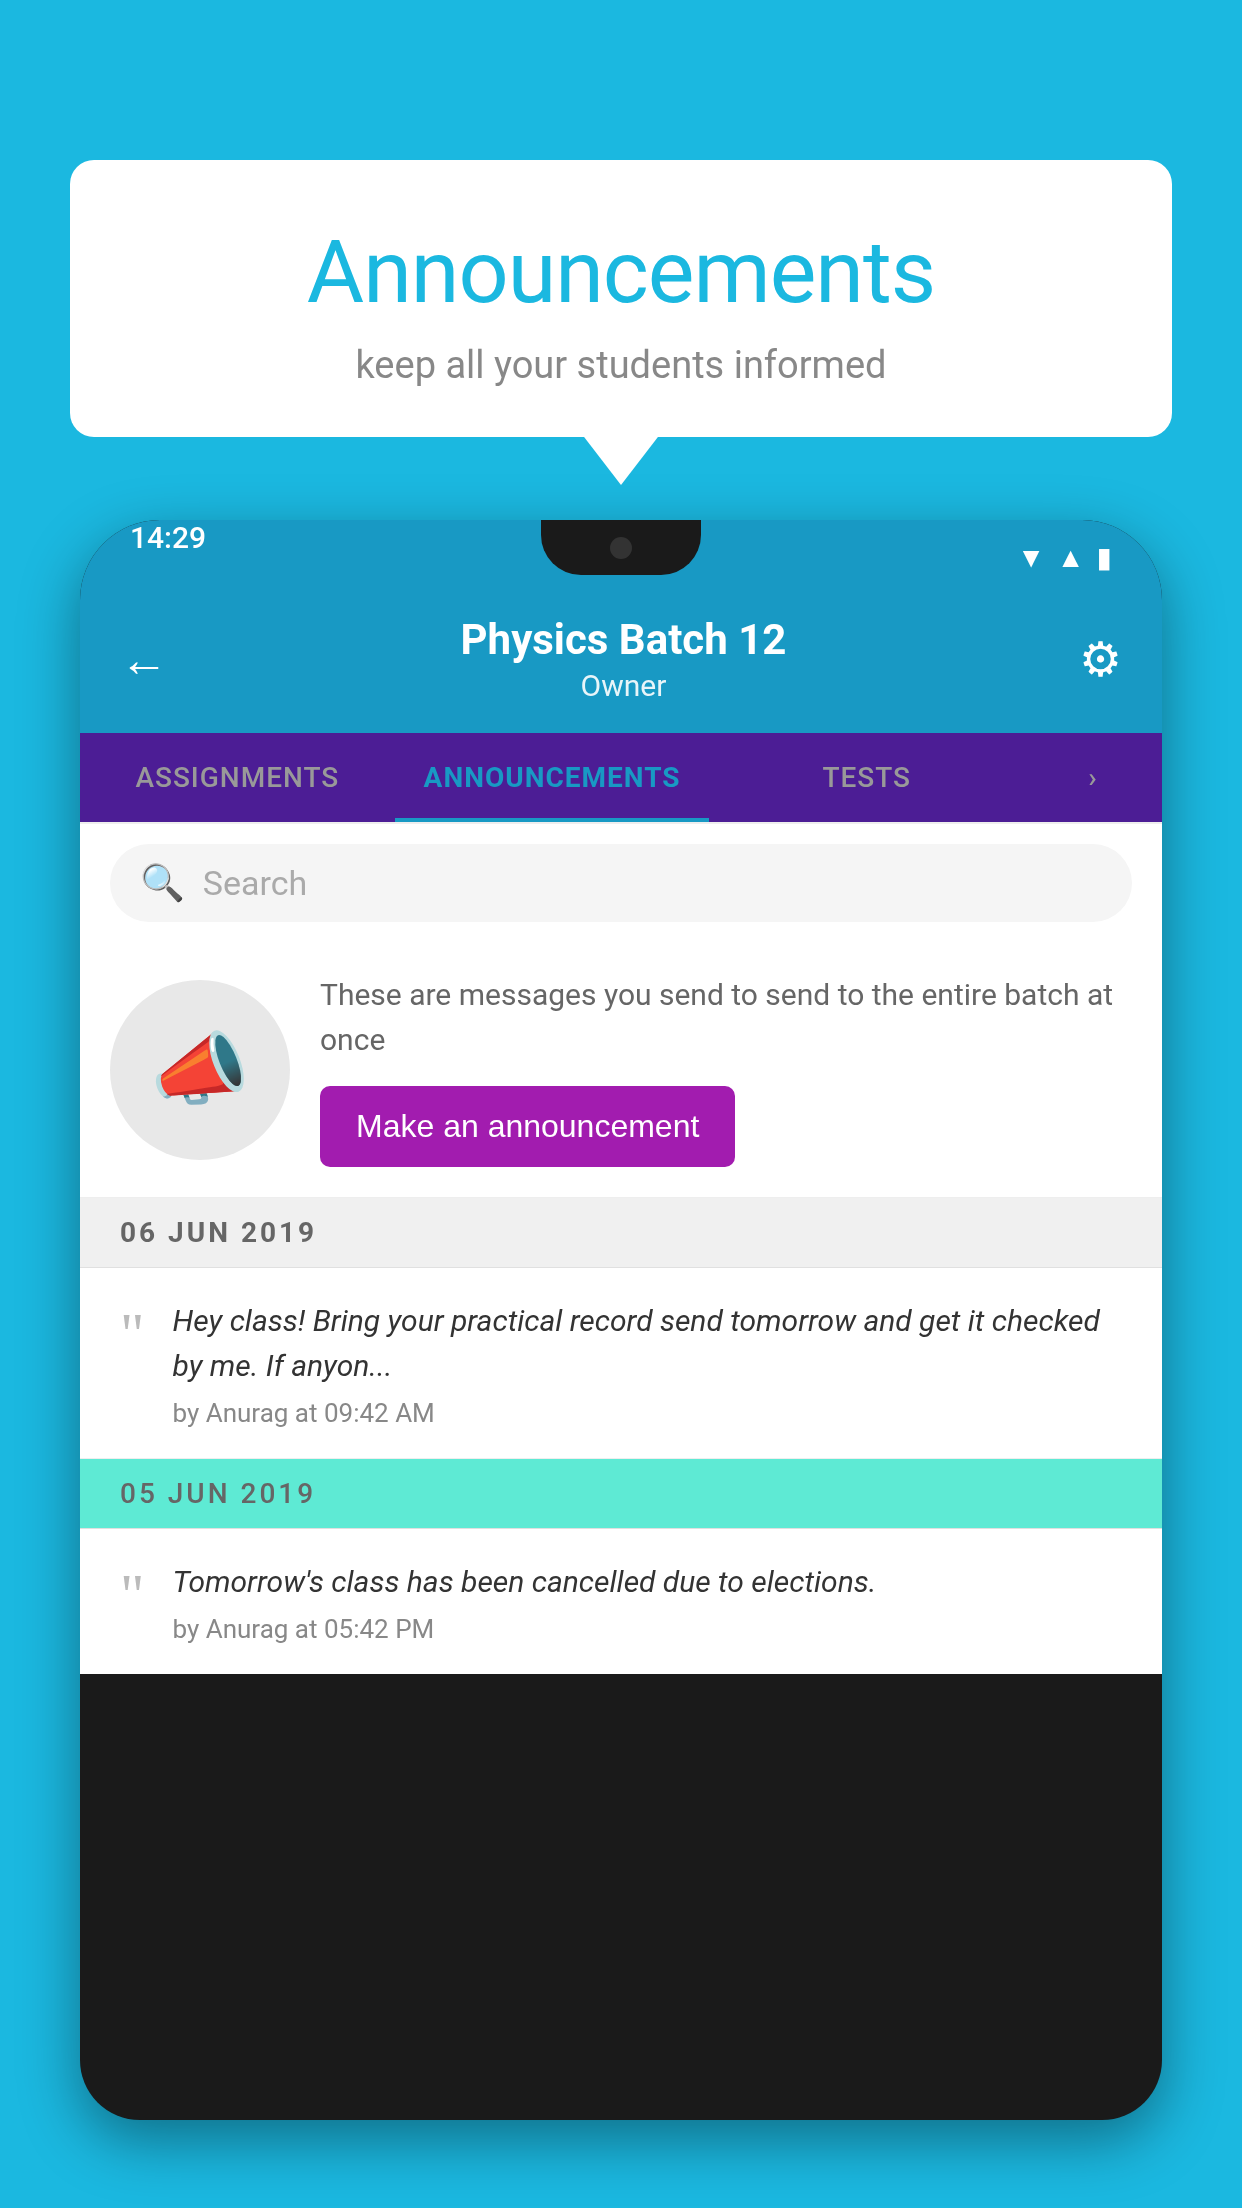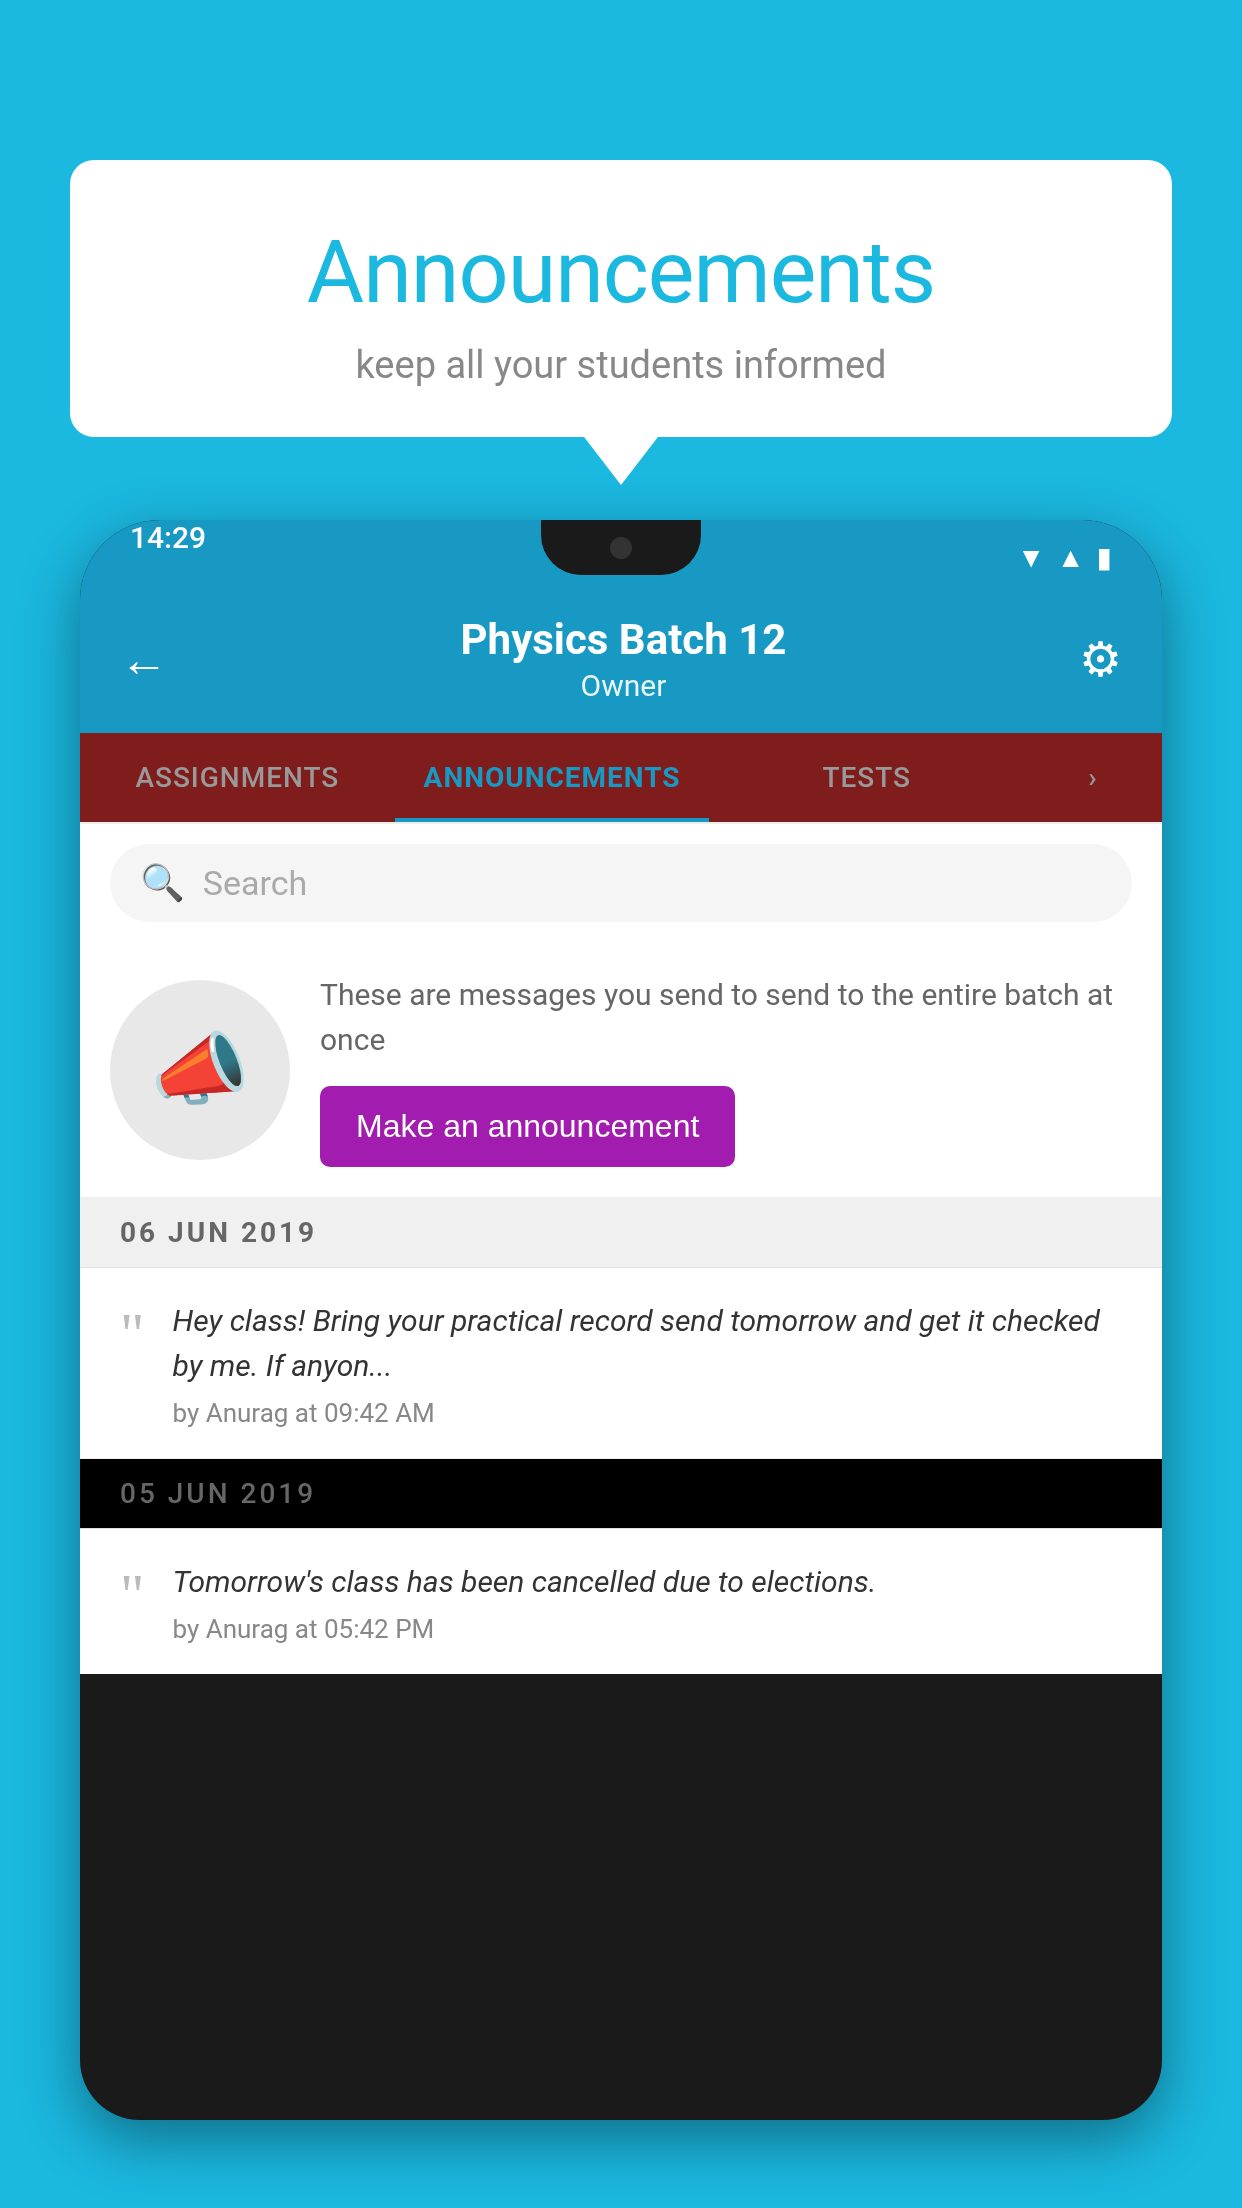--- a/index.html
+++ b/index.html
@@ -161,21 +161,21 @@
     }
 
     .gear-icon {
       color: white;
       font-size: 48px;
       cursor: pointer;
     }
 
     
     .tabs-bar {
-      background: #7f1d1d;
+      background: #4c1d95;
       display: flex;
       border-bottom: 2px solid #eee;
     }
 
     .tab-item {
       flex: 1;
       text-align: center;
       padding: 28px 10px;
       font-size: 28px;
       color: #999;
@@ -323,21 +323,21 @@
       margin-bottom: 10px;
     }
 
     .announcement-meta {
       font-size: 26px;
       color: #888;
     }
 
     
     .date-sep2 {
-      background: #000000;
+      background: #5eead4;
       padding: 18px 40px;
       color: #666;
       font-size: 28px;
       font-weight: 500;
       letter-spacing: 3px;
       border-bottom: 1px solid #e0e0e0;
     }
 
     .announcement-item2 {
       background: white;

